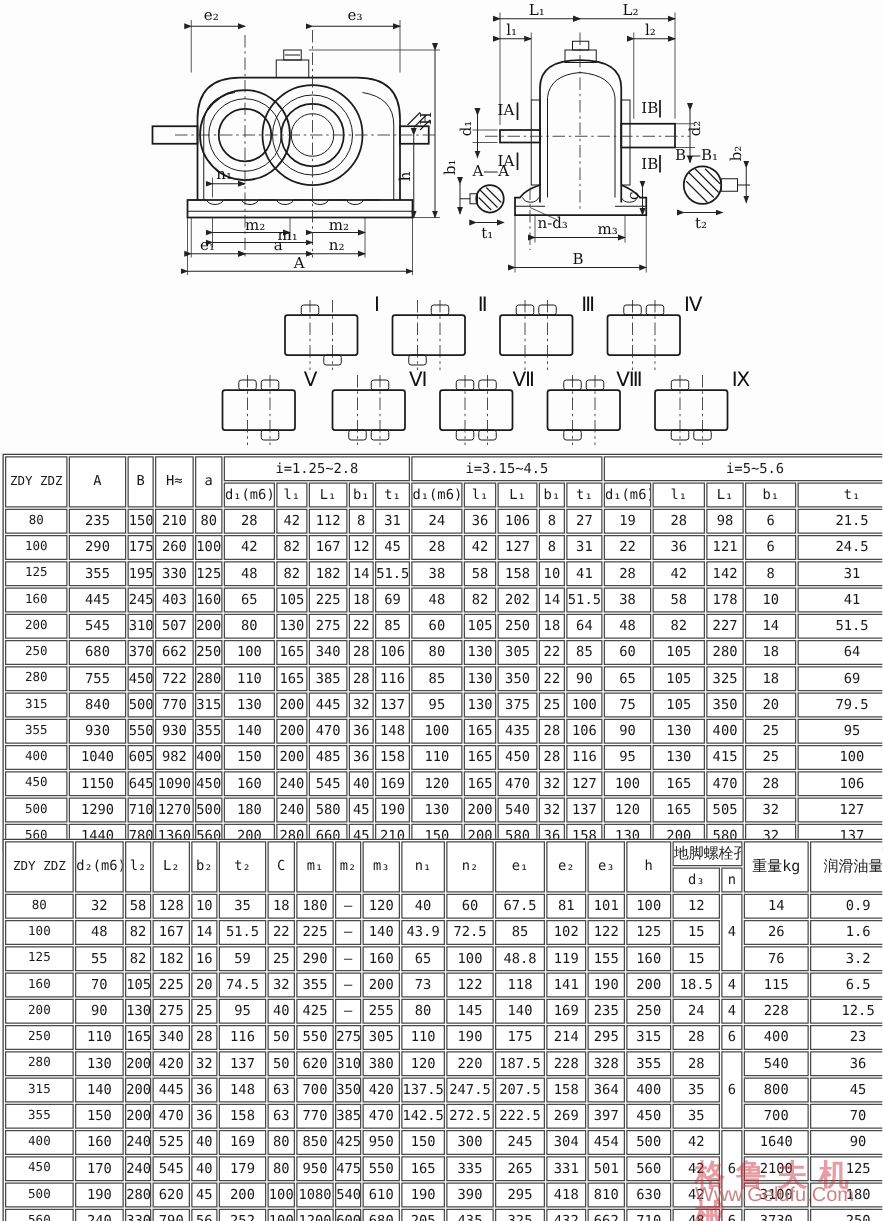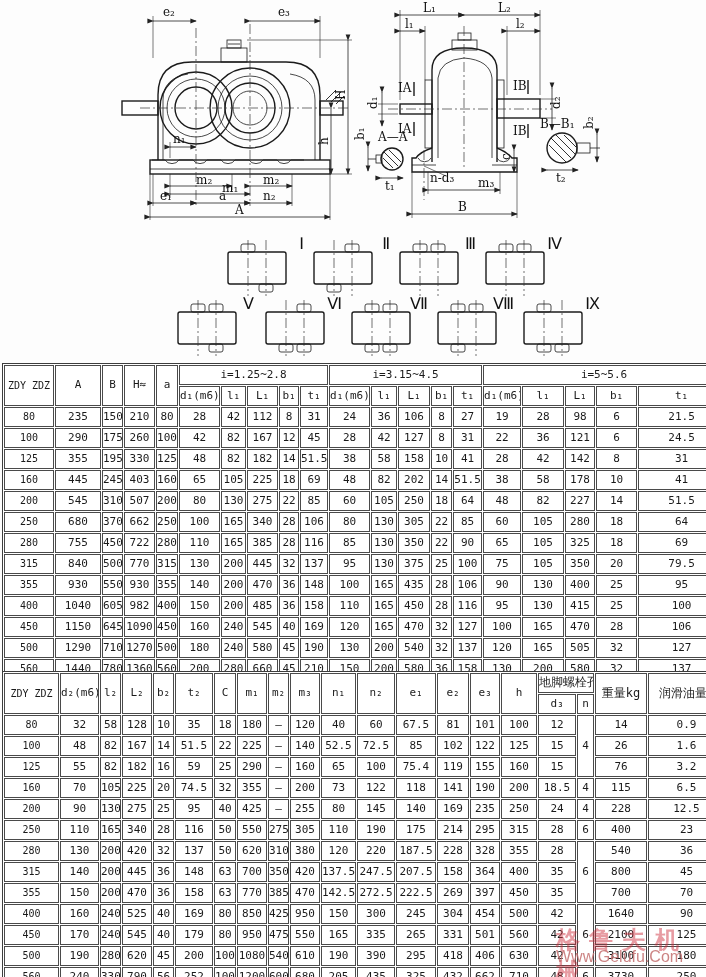--- a/index.html
+++ b/index.html
@@ -703,21 +703,21 @@
             <td class="model">100</td>
             <td>48</td>
             <td>82</td>
             <td>167</td>
             <td>14</td>
             <td>51.5</td>
             <td>22</td>
             <td>225</td>
             <td>—</td>
             <td>140</td>
-            <td>52.5</td>
+            <td>43.9</td>
             <td>72.5</td>
             <td>85</td>
             <td>102</td>
             <td>122</td>
             <td>125</td>
             <td>15</td>
             <td>26</td>
             <td>1.6</td>
           </tr>
           <tr>
@@ -726,21 +726,21 @@
             <td>82</td>
             <td>182</td>
             <td>16</td>
             <td>59</td>
             <td>25</td>
             <td>290</td>
             <td>—</td>
             <td>160</td>
             <td>65</td>
             <td>100</td>
-            <td>75.4</td>
+            <td>48.8</td>
             <td>119</td>
             <td>155</td>
             <td>160</td>
             <td>15</td>
             <td>76</td>
             <td>3.2</td>
           </tr>
           <tr>
             <td class="model">160</td>
             <td>70</td>
@@ -922,21 +922,21 @@
             <td>45</td>
             <td>200</td>
             <td>100</td>
             <td>1080</td>
             <td>540</td>
             <td>610</td>
             <td>190</td>
             <td>390</td>
             <td>295</td>
             <td>418</td>
-            <td>406</td>
+            <td>810</td>
             <td>630</td>
             <td>42</td>
             <td>3100</td>
             <td>180</td>
           </tr>
           <tr>
             <td class="model">560</td>
             <td>240</td>
             <td>330</td>
             <td>790</td>

